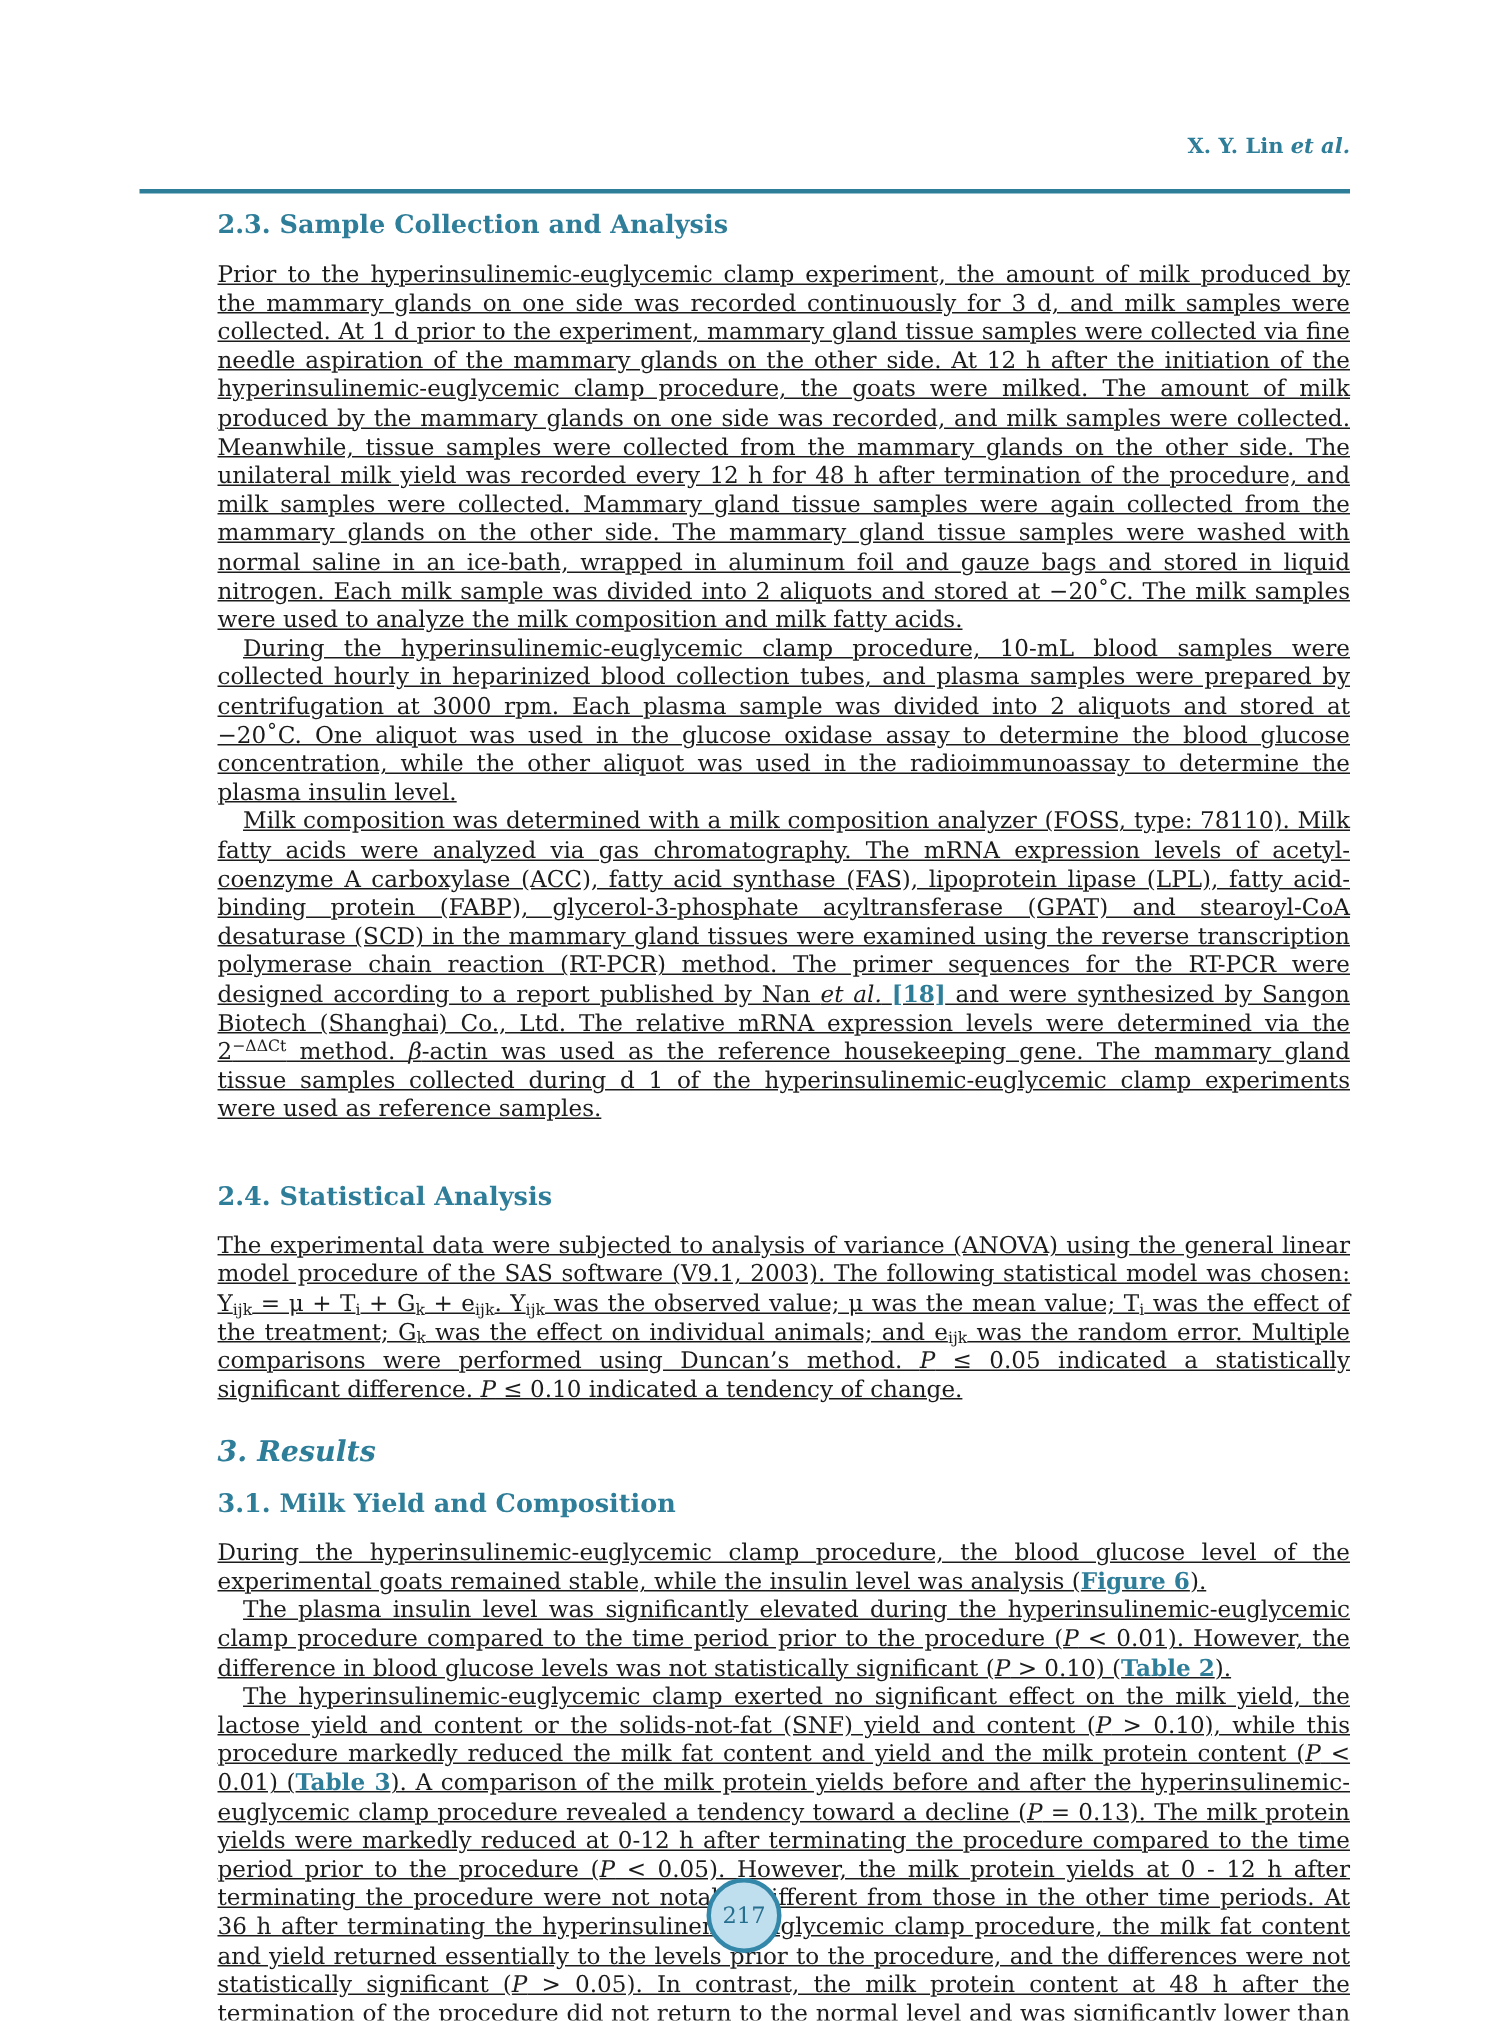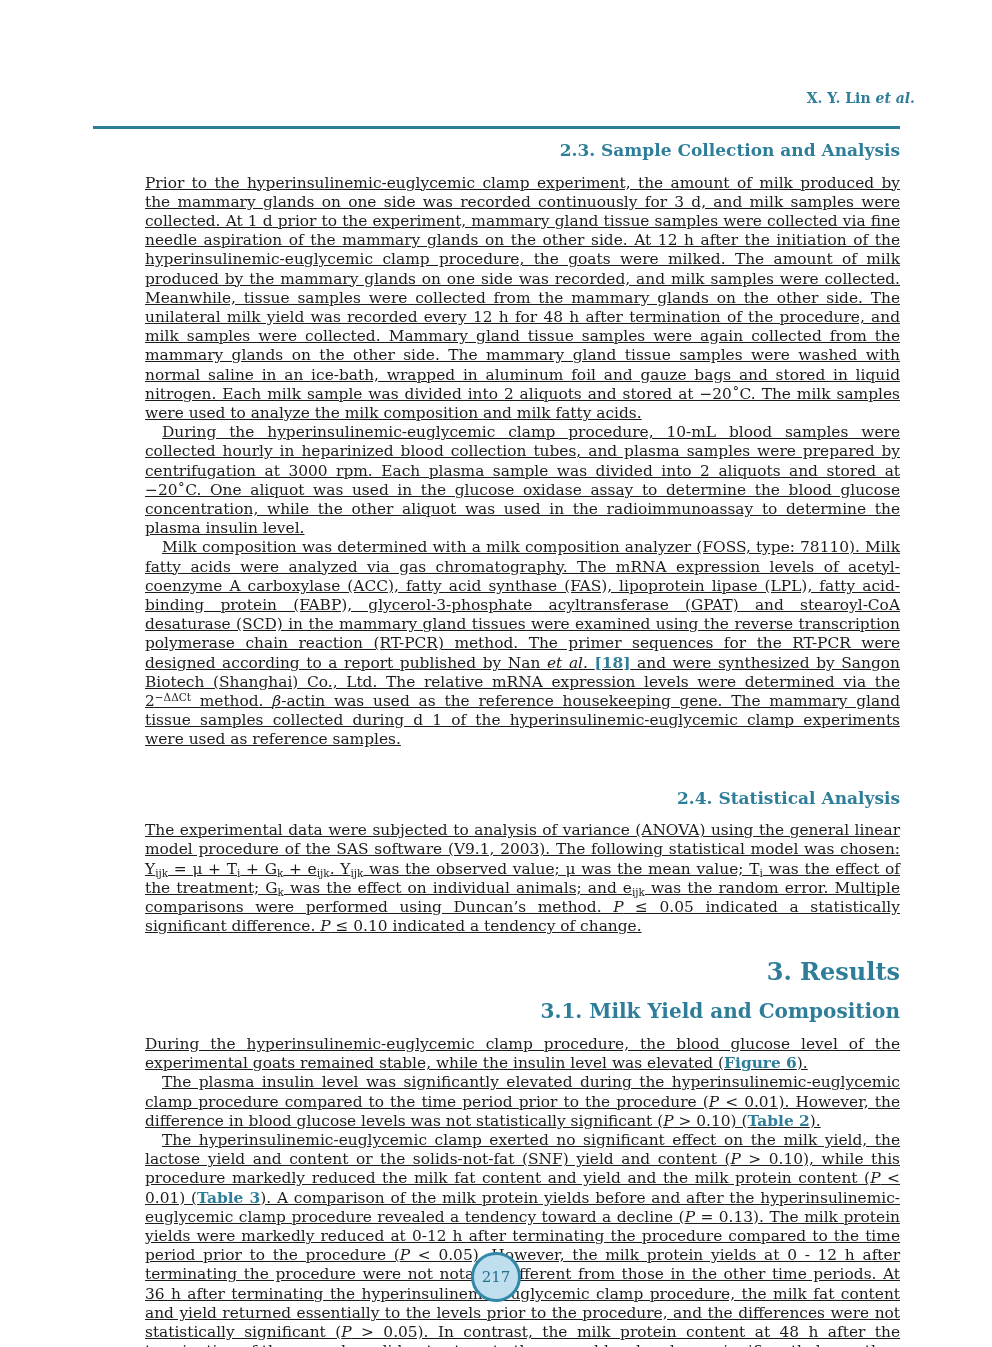--- a/index.html
+++ b/index.html
@@ -11,41 +11,41 @@
   }
   html,body{margin:0;padding:0;}
   body{
     width:992px;height:1347px;background:#ffffff;
     font-family:"DejaVu Serif","Liberation Serif",serif;
     color:var(--ink);
     position:relative;
   }
   .page{position:absolute;inset:0;width:992px;height:1347px;background:#fff;}
   .running-head{
-    position:absolute;top:90px;left:108px;width:807px;
+    position:absolute;top:90px;left:93px;width:807px;
     text-align:right;font-size:14px;font-weight:bold;color:var(--accent);
   }
   .running-head .it{font-style:italic;}
   .head-rule{
     position:absolute;top:126px;left:93px;width:807px;height:3px;
     background:var(--accent);
   }
   .content{
     position:absolute;top:141px;left:145px;width:755px;
     font-size:15.4px;line-height:19.2px;text-align:justify;
   }
   h2,h3{
     color:var(--accent);
     font-family:"DejaVu Serif","Liberation Serif",serif;
-    text-align:right;
+    text-align:left;
   }
   h3.sec{font-size:17px;margin:0 0 13px 0;line-height:1.15;}
   h3.sec.gap{margin-top:39px;}
-  h2.major{font-size:24px;margin:22px 0 14px 0;line-height:1.15;}
-  h3.sub{font-size:20px;margin:0 0 12px 0;line-height:1.15;}
+  h2.major{font-size:19px;margin:22px 0 14px 0;line-height:1.15;font-style:italic;}
+  h3.sub{font-size:17px;margin:0 0 12px 0;line-height:1.15;}
   p.para{margin:0;padding:0;text-decoration:underline;}
   p.para.ind{text-indent:17px;}
   .ref-link{color:var(--accent);font-weight:bold;cursor:pointer;}
   .it{font-style:italic;}
   sub{font-size:68%;vertical-align:-0.25em;line-height:0;}
   sup{font-size:68%;vertical-align:0.5em;line-height:0;}
   .page-badge{
     position:absolute;top:1252px;left:471px;
     width:44px;height:44px;border-radius:50%;
     background:var(--badge-fill);
@@ -69,21 +69,21 @@
     <p class="para"><span>Prior to the hyperinsulinemic-euglycemic clamp experiment, the amount of milk produced by the mammary glands on one side was recorded continuously for 3 d, and milk samples were collected. At 1 d prior to the experiment, mammary gland tissue samples were collected via fine needle aspiration of the mammary glands on the other side. At 12 h after the initiation of the hyperinsulinemic-euglycemic clamp procedure, the goats were milked. The amount of milk produced by the mammary glands on one side was recorded, and milk samples were collected. Meanwhile, tissue samples were collected from the mammary glands on the other side. The unilateral milk yield was recorded every 12 h for 48 h after termination of the procedure, and milk samples were collected. Mammary gland tissue samples were again collected from the mammary glands on the other side. The mammary gland tissue samples were washed with normal saline in an ice-bath, wrapped in aluminum foil and gauze bags and stored in liquid nitrogen. Each milk sample was divided into 2 aliquots and stored at −20˚C. The milk samples were used to analyze the milk composition and milk fatty acids.</span></p>
     <p class="para ind"><span>During the hyperinsulinemic-euglycemic clamp procedure, 10-mL blood samples were collected hourly in heparinized blood collection tubes, and plasma samples were prepared by centrifugation at 3000 rpm. Each plasma sample was divided into 2 aliquots and stored at −20˚C. One aliquot was used in the glucose oxidase assay to determine the blood glucose concentration, while the other aliquot was used in the radioimmunoassay to determine the plasma insulin level.</span></p>
     <p class="para ind"><span>Milk composition was determined with a milk composition analyzer (FOSS, type: 78110). Milk fatty acids were analyzed via gas chromatography. The mRNA expression levels of acetyl-coenzyme A carboxylase (ACC), fatty acid synthase (FAS), lipoprotein lipase (LPL), fatty acid-binding protein (FABP), glycerol-3-phosphate acyltransferase (GPAT) and stearoyl-CoA desaturase (SCD) in the mammary gland tissues were examined using the reverse transcription polymerase chain reaction (RT-PCR) method. The primer sequences for the RT-PCR were designed according to a report published by Nan </span><span class="it">et al.</span><span> </span><span class="ref-link">[18]</span><span> and were synthesized by Sangon Biotech (Shanghai) Co., Ltd. The relative mRNA expression levels were determined via the 2</span><sup>−ΔΔCt</sup><span> method. </span><span class="it">β</span><span>-actin was used as the reference housekeeping gene. The mammary gland tissue samples collected during d 1 of the hyperinsulinemic-euglycemic clamp experiments were used as reference samples.</span></p>
 
     <h3 class="sec gap">2.4. Statistical Analysis</h3>
     <p class="para"><span>The experimental data were subjected to analysis of variance (ANOVA) using the general linear model procedure of the SAS software (V9.1, 2003). The following statistical model was chosen: Y</span><sub>ijk</sub><span> = μ + T</span><sub>i</sub><span> + G</span><sub>k</sub><span> + e</span><sub>ijk</sub><span>. Y</span><sub>ijk</sub><span> was the observed value; μ was the mean value; T</span><sub>i</sub><span> was the effect of the treatment; G</span><sub>k</sub><span> was the effect on individual animals; and e</span><sub>ijk</sub><span> was the random error. Multiple comparisons were performed using Duncan’s method. </span><span class="it">P</span><span> ≤ 0.05 indicated a statistically significant difference. </span><span class="it">P</span><span> ≤ 0.10 indicated a tendency of change.</span></p>
 
     <h2 class="major">3. Results</h2>
 
     <h3 class="sub">3.1. Milk Yield and Composition</h3>
-    <p class="para"><span>During the hyperinsulinemic-euglycemic clamp procedure, the blood glucose level of the experimental goats remained stable, while the insulin level was elevated (</span><span class="ref-link">Figure 6</span><span>).</span></p>
+    <p class="para"><span>During the hyperinsulinemic-euglycemic clamp procedure, the blood glucose level of the experimental goats remained stable, while the insulin level was analysis (</span><span class="ref-link">Figure 6</span><span>).</span></p>
     <p class="para ind"><span>The plasma insulin level was significantly elevated during the hyperinsulinemic-euglycemic clamp procedure compared to the time period prior to the procedure (</span><span class="it">P</span><span> &lt; 0.01). However, the difference in blood glucose levels was not statistically significant (</span><span class="it">P</span><span> &gt; 0.10) (</span><span class="ref-link">Table 2</span><span>).</span></p>
     <p class="para ind"><span>The hyperinsulinemic-euglycemic clamp exerted no significant effect on the milk yield, the lactose yield and content or the solids-not-fat (SNF) yield and content (</span><span class="it">P</span><span> &gt; 0.10), while this procedure markedly reduced the milk fat content and yield and the milk protein content (</span><span class="it">P</span><span> &lt; 0.01) (</span><span class="ref-link">Table 3</span><span>). A comparison of the milk protein yields before and after the hyperinsulinemic-euglycemic clamp procedure revealed a tendency toward a decline (</span><span class="it">P</span><span> = 0.13). The milk protein yields were markedly reduced at 0-12 h after terminating the procedure compared to the time period prior to the procedure (</span><span class="it">P</span><span> &lt; 0.05). However, the milk protein yields at 0 - 12 h after terminating the procedure were not notably different from those in the other time periods. At 36 h after terminating the hyperinsulinemic-euglycemic clamp procedure, the milk fat content and yield returned essentially to the levels prior to the procedure, and the differences were not statistically significant (</span><span class="it">P</span><span> &gt; 0.05). In contrast, the milk protein content at 48 h after the termination of the procedure did not return to the normal level and was significantly lower than that observed in the time period prior to the procedure (</span><span class="it">P</span><span> &lt; 0.01).</span></p>
 
   </div>
 
   <div class="page-badge">
     <span>217</span>
   </div>
 
 </div>

